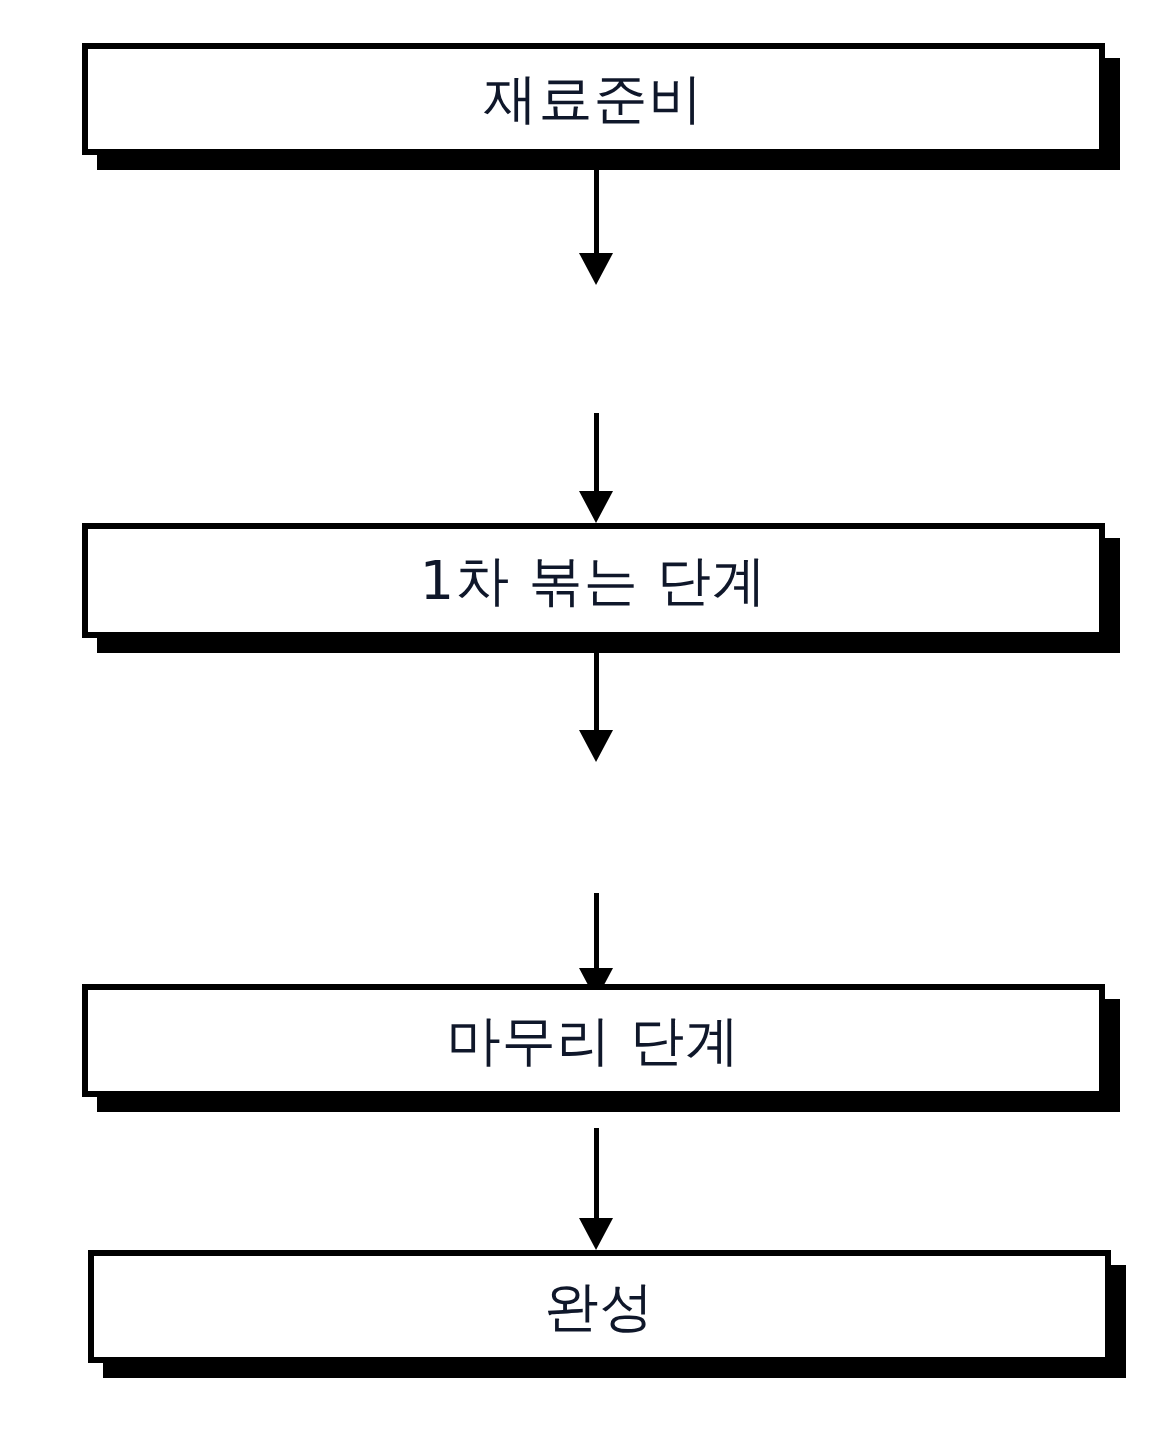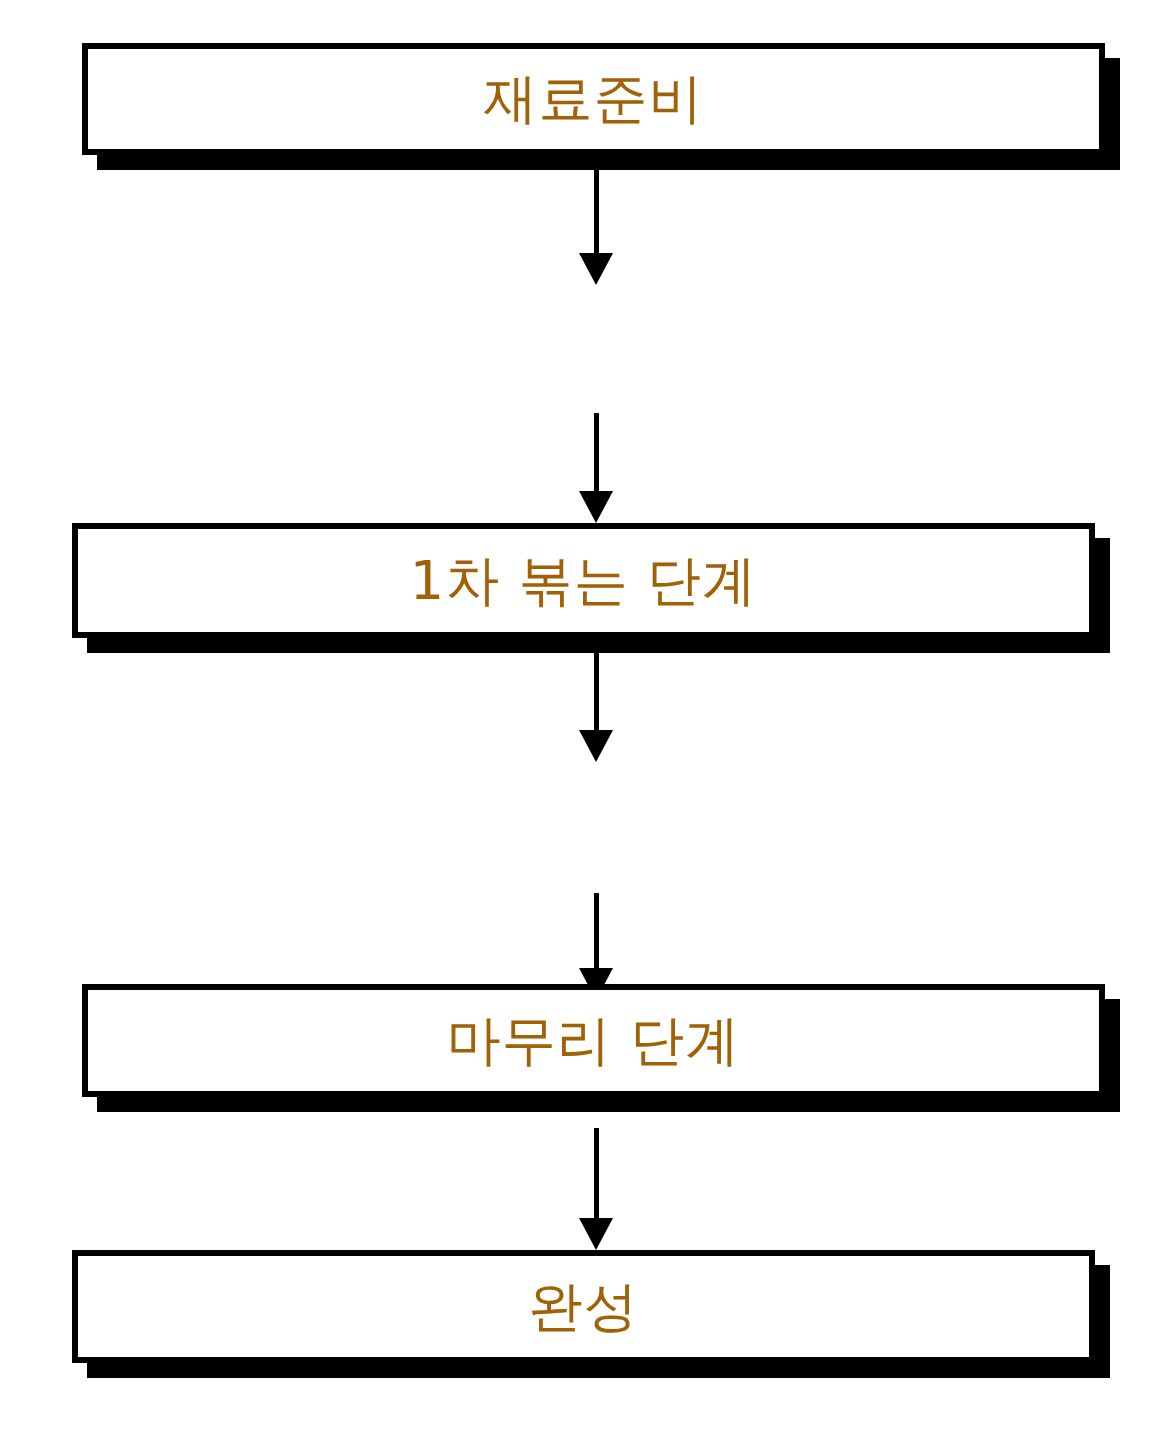--- a/index.html
+++ b/index.html
@@ -46,21 +46,21 @@
     width: 100%;
     height: 100%;
     background: #ffffff;
     border: 6px solid #000000;
     box-sizing: border-box;
     display: flex;
     align-items: center;
     justify-content: center;
   }
   .node-label {
-    color: #a16207;
+    color: #0f172a;
     font-size: 54px;
     line-height: 1;
     font-weight: 400;
     letter-spacing: 0.02em;
     white-space: nowrap;
     text-align: center;
     font-family: "DejaVu Sans", "Liberation Sans", sans-serif;
   }
   
   .connector {
@@ -103,21 +103,21 @@
       <div class="connector-line" style="height:83px;"></div>
       <div class="connector-head"></div>
     </div>
 
 
     <div class="connector" style="left:579px; top:413px; width:34px; height:110px;">
       <div class="connector-line" style="height:78px;"></div>
       <div class="connector-head"></div>
     </div>
 
-    <div class="node" style="left:72px; top:523px; width:1023px; height:115px;">
+    <div class="node" style="left:82px; top:523px; width:1023px; height:115px;">
       <div class="node-shadow"></div>
       <div class="node-body">
         <span class="node-label">1차 볶는 단계</span>
       </div>
     </div>
 
     <div class="connector" style="left:579px; top:653px; width:34px; height:109px;">
       <div class="connector-line" style="height:77px;"></div>
       <div class="connector-head"></div>
     </div>
@@ -133,21 +133,21 @@
       <div class="node-body">
         <span class="node-label">마무리 단계</span>
       </div>
     </div>
 
     <div class="connector" style="left:579px; top:1128px; width:34px; height:122px;">
       <div class="connector-line" style="height:90px;"></div>
       <div class="connector-head"></div>
     </div>
 
-    <div class="node" style="left:72px; top:1250px; width:1023px; height:113px;">
+    <div class="node" style="left:88px; top:1250px; width:1023px; height:113px;">
       <div class="node-shadow"></div>
       <div class="node-body">
         <span class="node-label">완성</span>
       </div>
     </div>
 
   </div>
 </div>
 
 </body></html>

